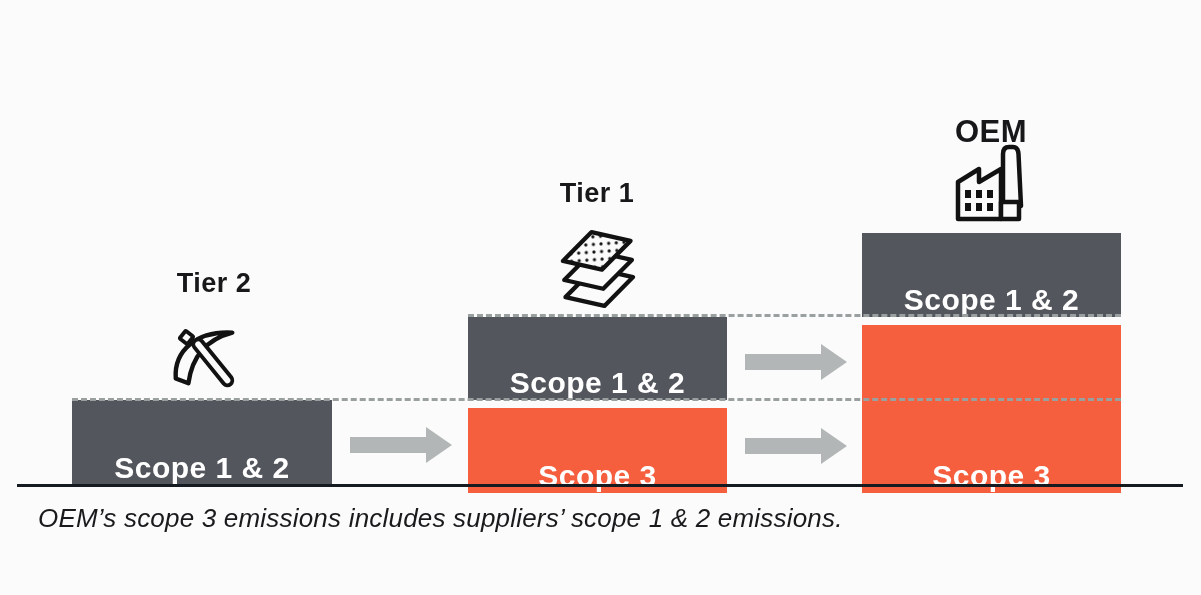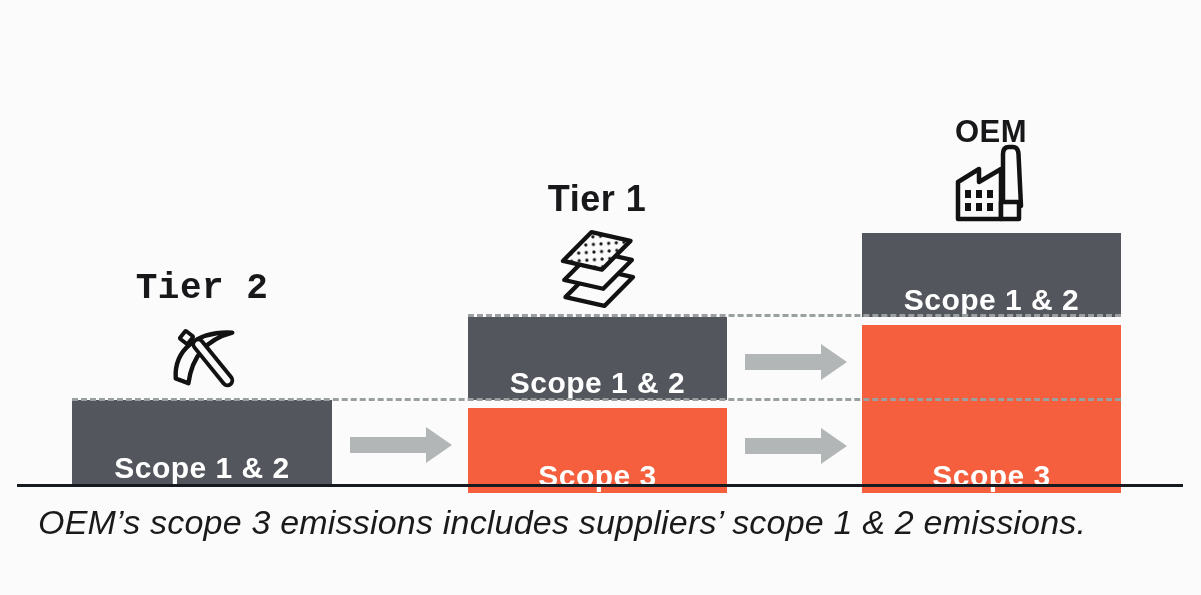--- a/index.html
+++ b/index.html
@@ -12,21 +12,21 @@
     width: 1201px;
     height: 595px;
     background: #fbfbfb;
     overflow: hidden;
   }
   .col-title {
     position: absolute;
     width: 200px;
     text-align: center;
     font-weight: bold;
-    font-size: 36px;
+    font-size: 27px;
     color: #18181a;
     letter-spacing: 0.5px;
   }
   .icon-wrap { position: absolute; }
   .box {
     position: absolute;
     display: flex;
     align-items: flex-end;
     justify-content: center;
     font-weight: bold;
@@ -53,31 +53,31 @@
     height: 3px;
     background: #161b22;
     z-index: 5;
   }
   .caption {
     position: absolute;
     left: 38px;
     top: 503px;
     width: 1140px;
     font-style: italic;
-    font-size: 34px;
+    font-size: 26px;
     color: #1a1a1c;
     letter-spacing: 0.2px;
   }
 </style>
 </head>
 <body>
 
 <div class="canvas">
 
-  <div class="col-title" style="left:102px; top:268px;font-family:Liberation Mono, monospace;">Tier 2</div>
+  <div class="col-title" style="left:114px; top:268px;">Tier 2</div>
   <div class="col-title" style="left:497px; top:178px;">Tier 1</div>
   <div class="col-title" style="left:891px; top:94px; font-size:31px;margin-top:20px;">OEM</div>
 
   <div class="icon-wrap" style="left:166px; top:318px;">
     <svg width="78" height="78" viewBox="0 0 80 80">
       <rect x="16" y="15" width="10" height="10" rx="1" transform="rotate(38 21 20)" fill="#fbfbfb" stroke="#121212" stroke-width="4"></rect>
       <path d="M10 62 C 8 33 32 13 68 15 C 45 21 27 36 23 67 Z" fill="#fbfbfb" stroke="#121212" stroke-width="4.5" stroke-linejoin="round"></path>
       <line x1="33" y1="27" x2="63" y2="64" stroke="#121212" stroke-width="14" stroke-linecap="round"></line>
       <line x1="33" y1="27" x2="63" y2="64" stroke="#fbfbfb" stroke-width="6" stroke-linecap="round"></line>
     </svg>

